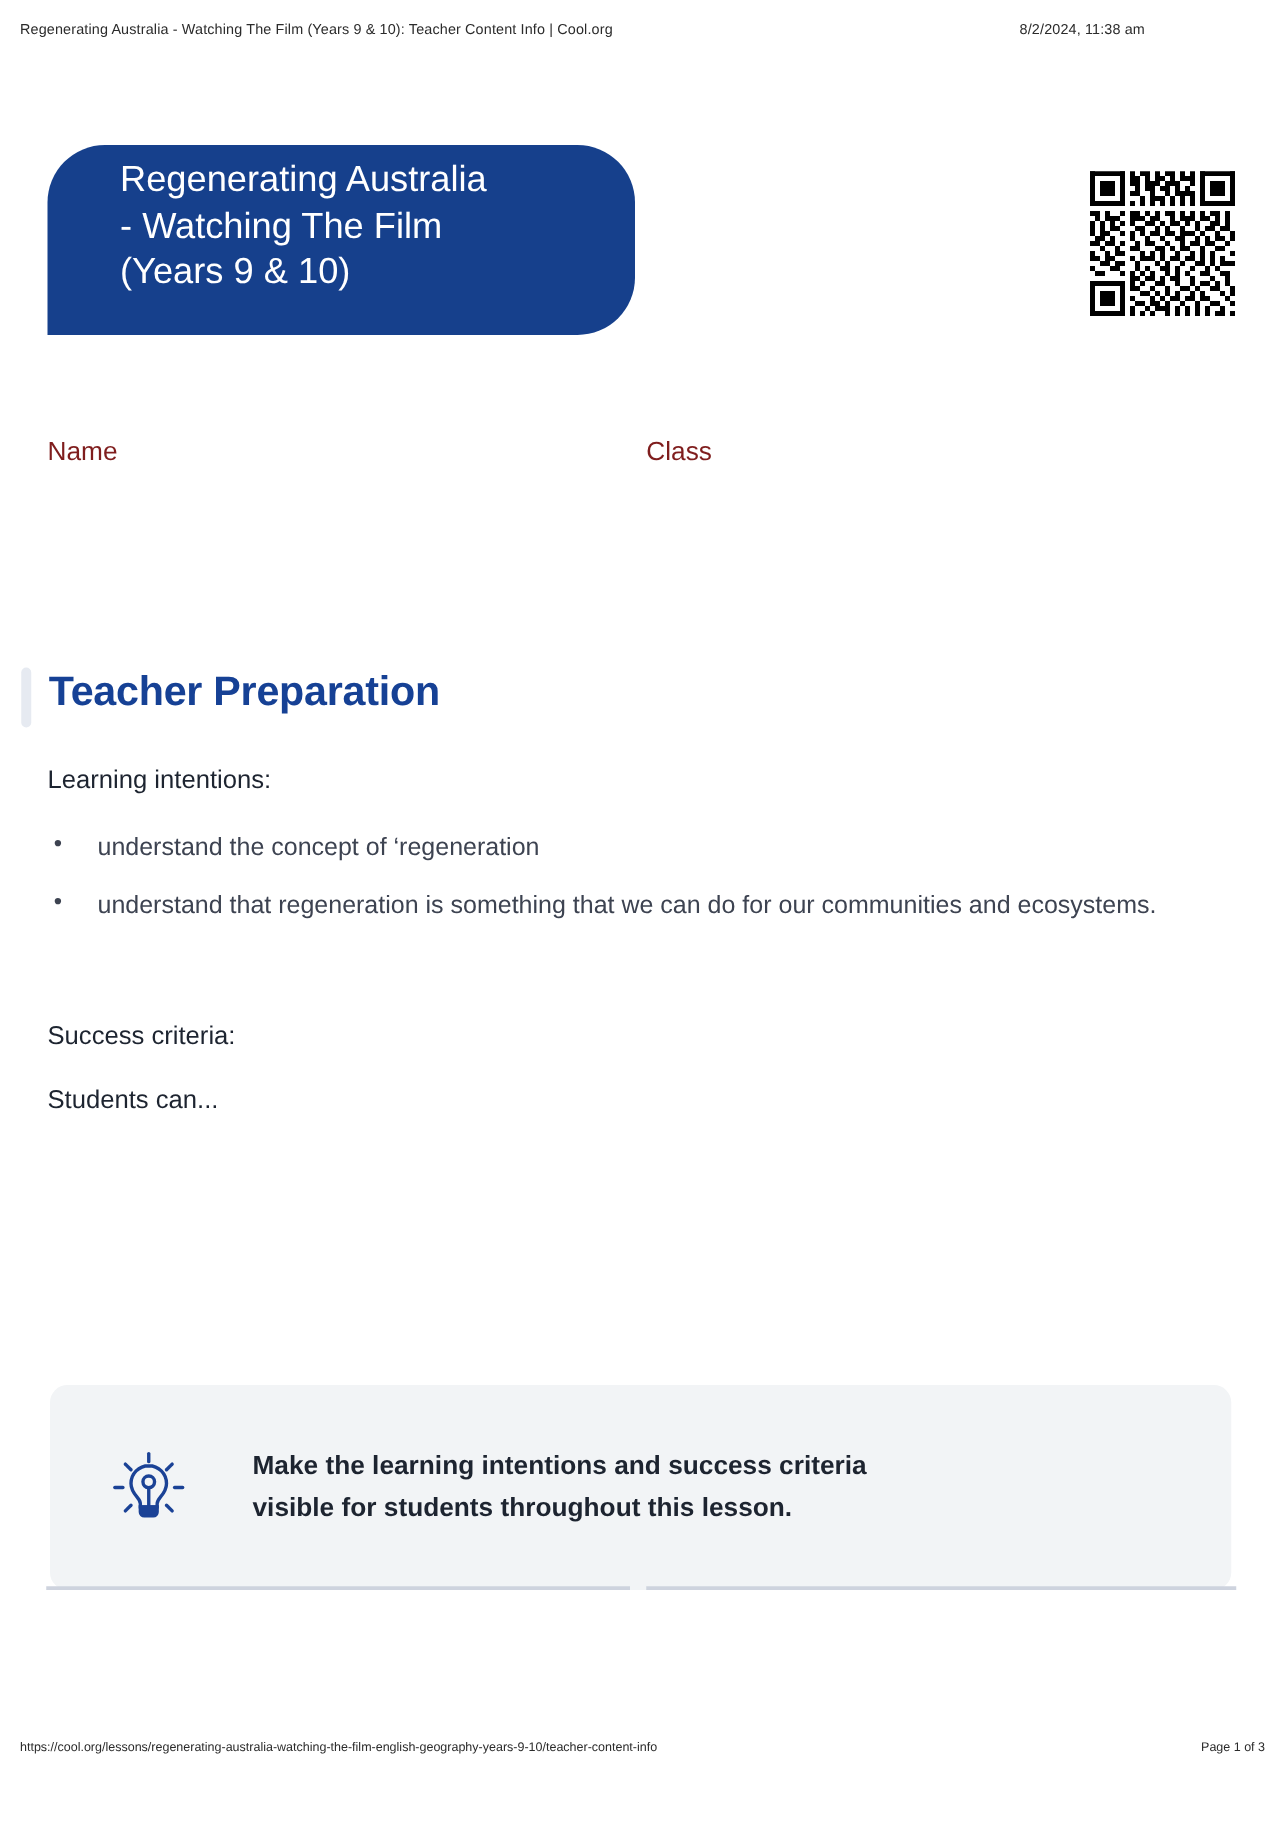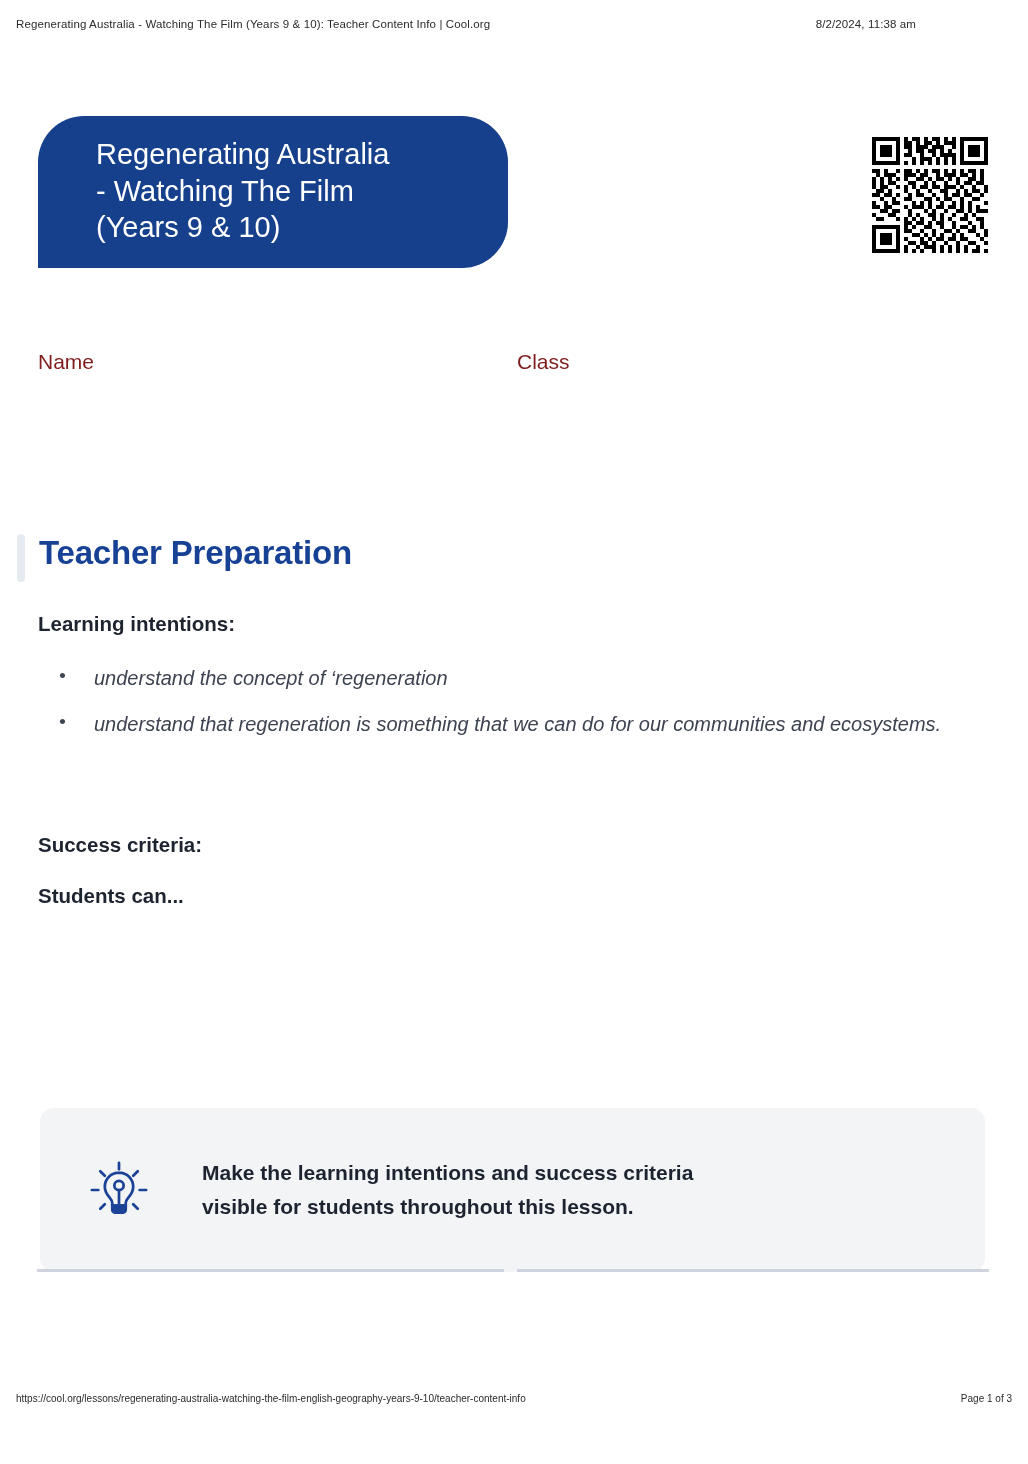--- a/index.html
+++ b/index.html
@@ -45,21 +45,21 @@
     position: absolute;
     left: 38px;
     top: 0;
     width: 470px;
     min-height: 152px;
     background: #16408c;
     border-radius: 46px 46px 46px 0;
     box-sizing: border-box;
     padding: 10px 34px 22px 58px;
     display: flex;
-    align-items: flex-end;
+    align-items: flex-start;
   }
   .title-text {
     color: #ffffff;
     font-size: 29px;
     line-height: 1.26;
     font-weight: 400;
     white-space: pre-line;
   }
 
   
@@ -116,32 +116,31 @@
 
   
   .content {
     position: absolute;
     left: 38px;
     top: 612px;
     width: 955px;
   }
   .sub-head {
     font-size: 20.5px;
-    font-weight: bold;
+    font-weight: normal;
     color: #1d2430;
     margin: 0 0 26px 0;
     line-height: 1.2;
   }
   .sub-head.tight { margin-bottom: 24px; }
 
   ul.bullets {
     list-style: none;
-    margin: 16px;
+    margin: 0;
     padding: 0;
-    font-style: italic;
   }
   ul.bullets li {
     position: relative;
     padding-left: 40px;
     font-size: 20px;
     line-height: 1.52;
     color: #3d4351;
     margin-bottom: 16px;
   }
   ul.bullets li:last-child { margin-bottom: 0; }

